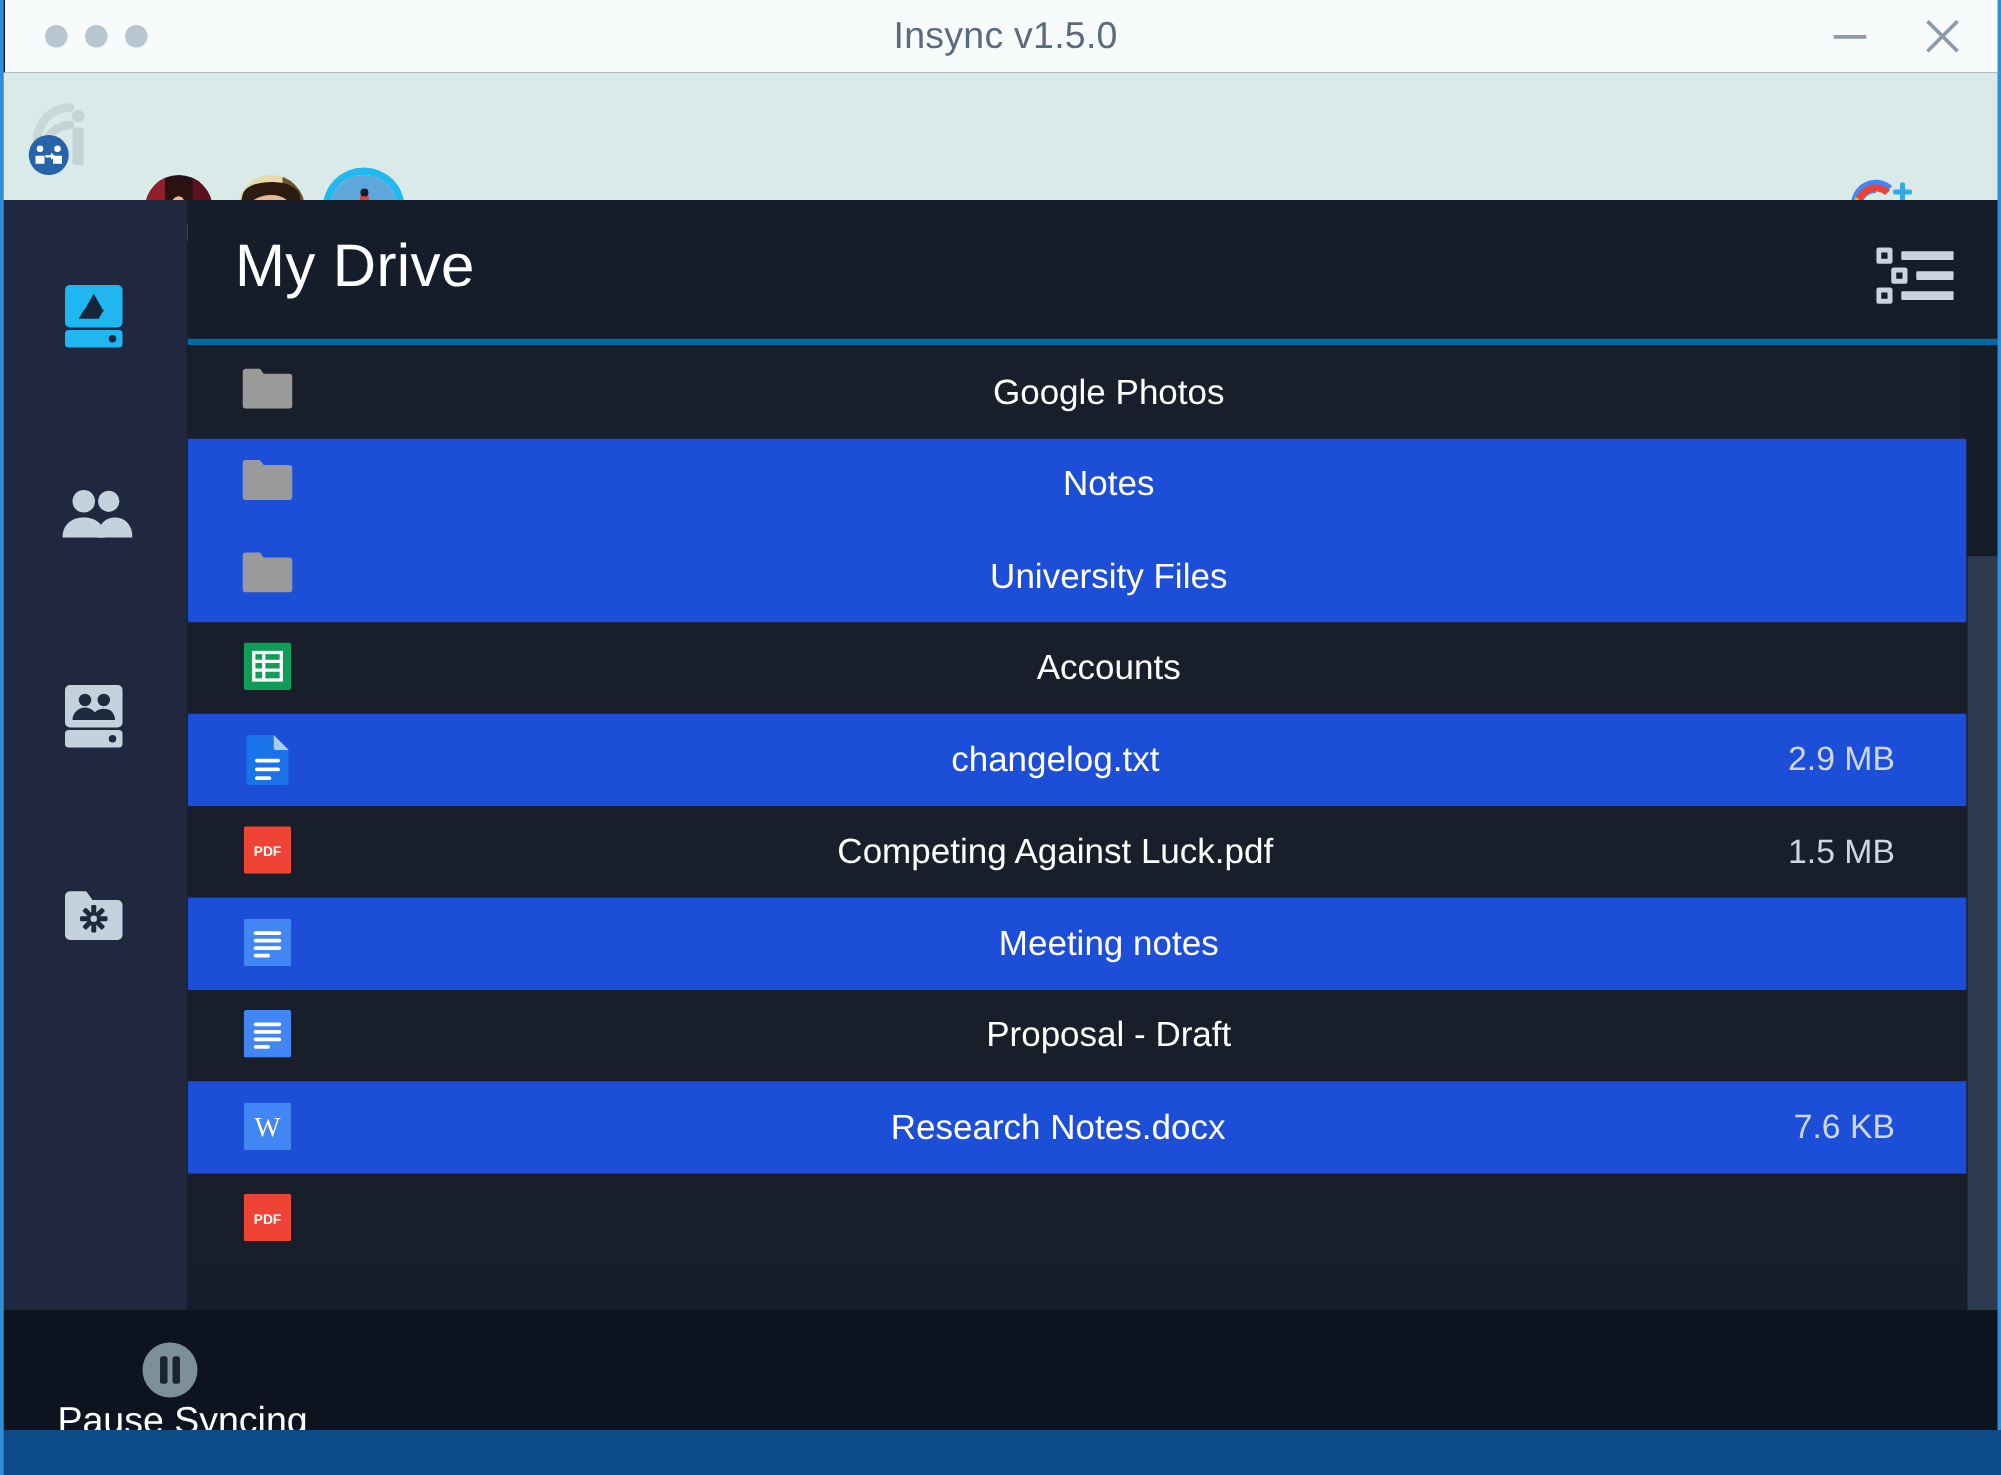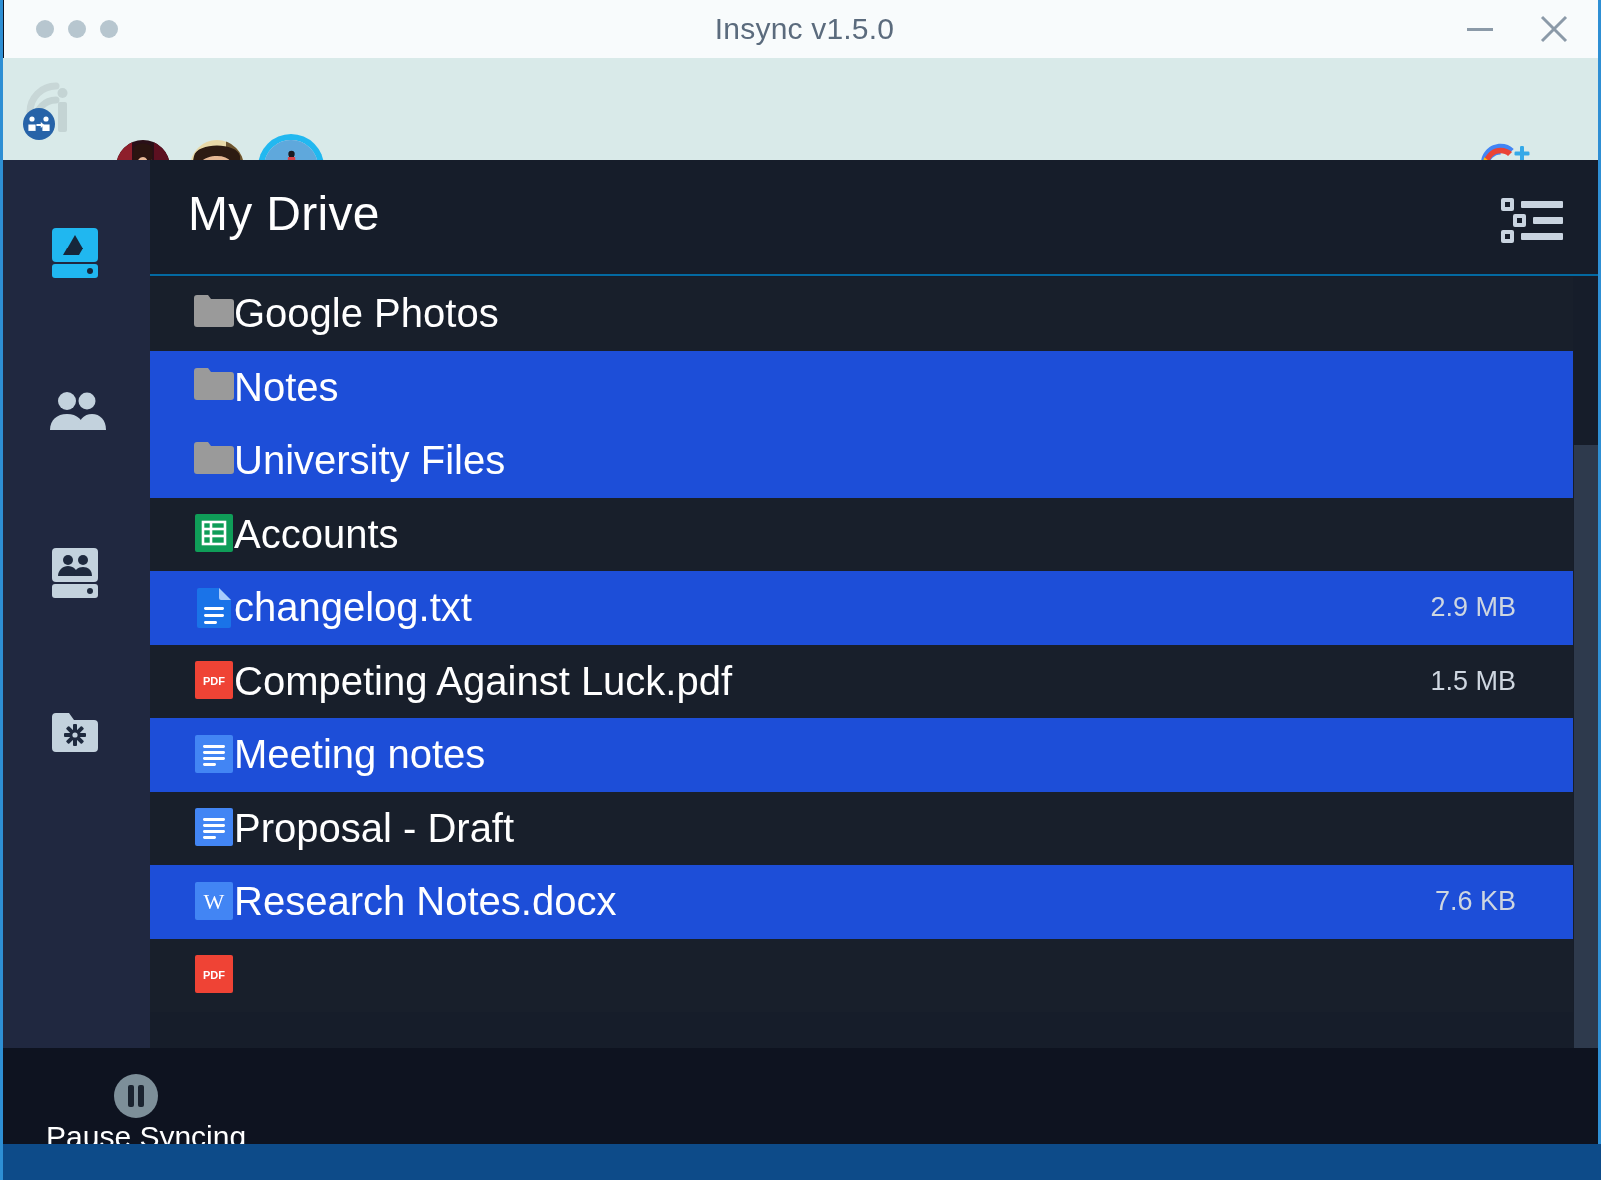--- a/index.html
+++ b/index.html
@@ -134,21 +134,21 @@
     height: 888px;
     background: #161d2a;
     overflow: hidden;
   }
   .content-head {
     position: absolute;
     top: 0; left: 0;
     width: 1451px;
     height: 116px;
     background: #161d2a;
-    border-bottom: 2px solid #0369a1;
+    border-bottom: 5px solid #0369a1;
   }
   .page-title {
     position: absolute;
     left: 38px; top: 26px;
     font-size: 48px;
     color: #ffffff;
     font-weight: 400;
     letter-spacing: 0.3px;
   }
   .view-toggle {
@@ -176,24 +176,26 @@
   .row.odd  { background: #181f2b; }
   .row.even { background: #1d4ed8; }
   .row-icon {
     width: 40px; height: 40px;
     flex: 0 0 40px;
     display: flex;
     align-items: flex-start;
     justify-content: center;
   }
   .row-name {
-    font-size: 40px;
+    margin-left: 24px;
+    font-size: 28px;
     color: #ffffff;
     white-space: nowrap;
     flex: 1 1 auto;
+    text-align: center;
   }
   .row-size {
     font-size: 27px;
     color: #ced6e0;
     margin-right: 84px;
     white-space: nowrap;
   }
 
   
   .scroll-track {

